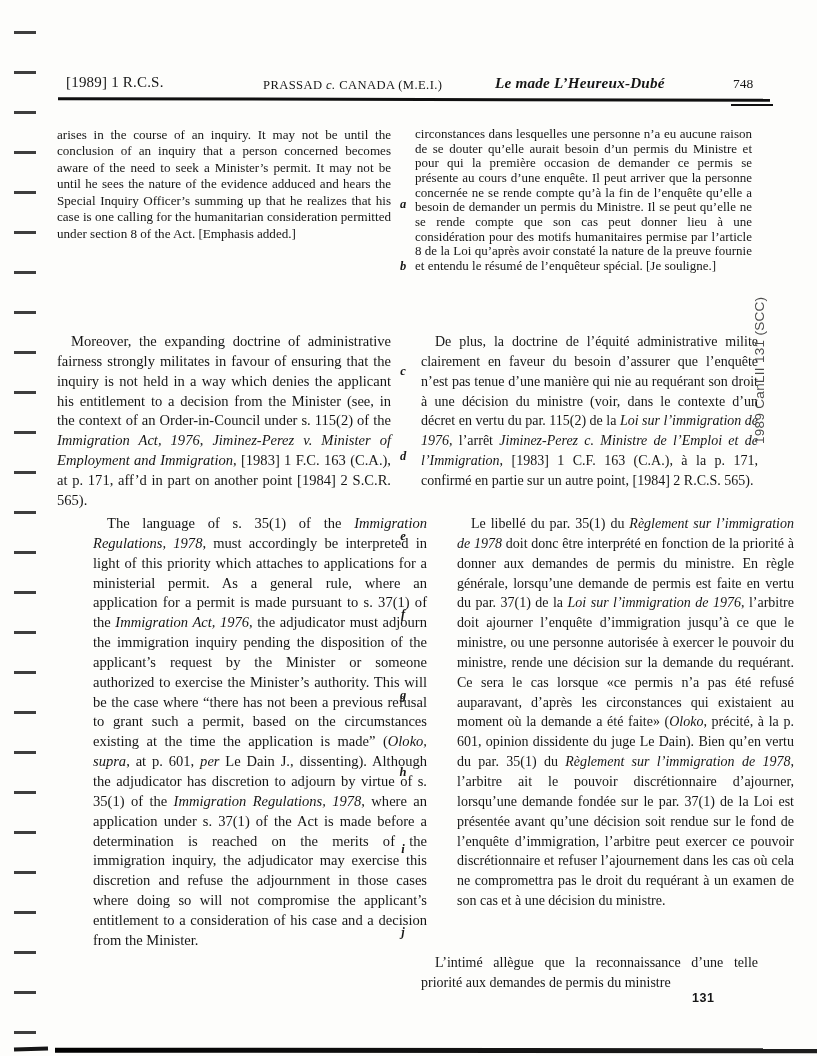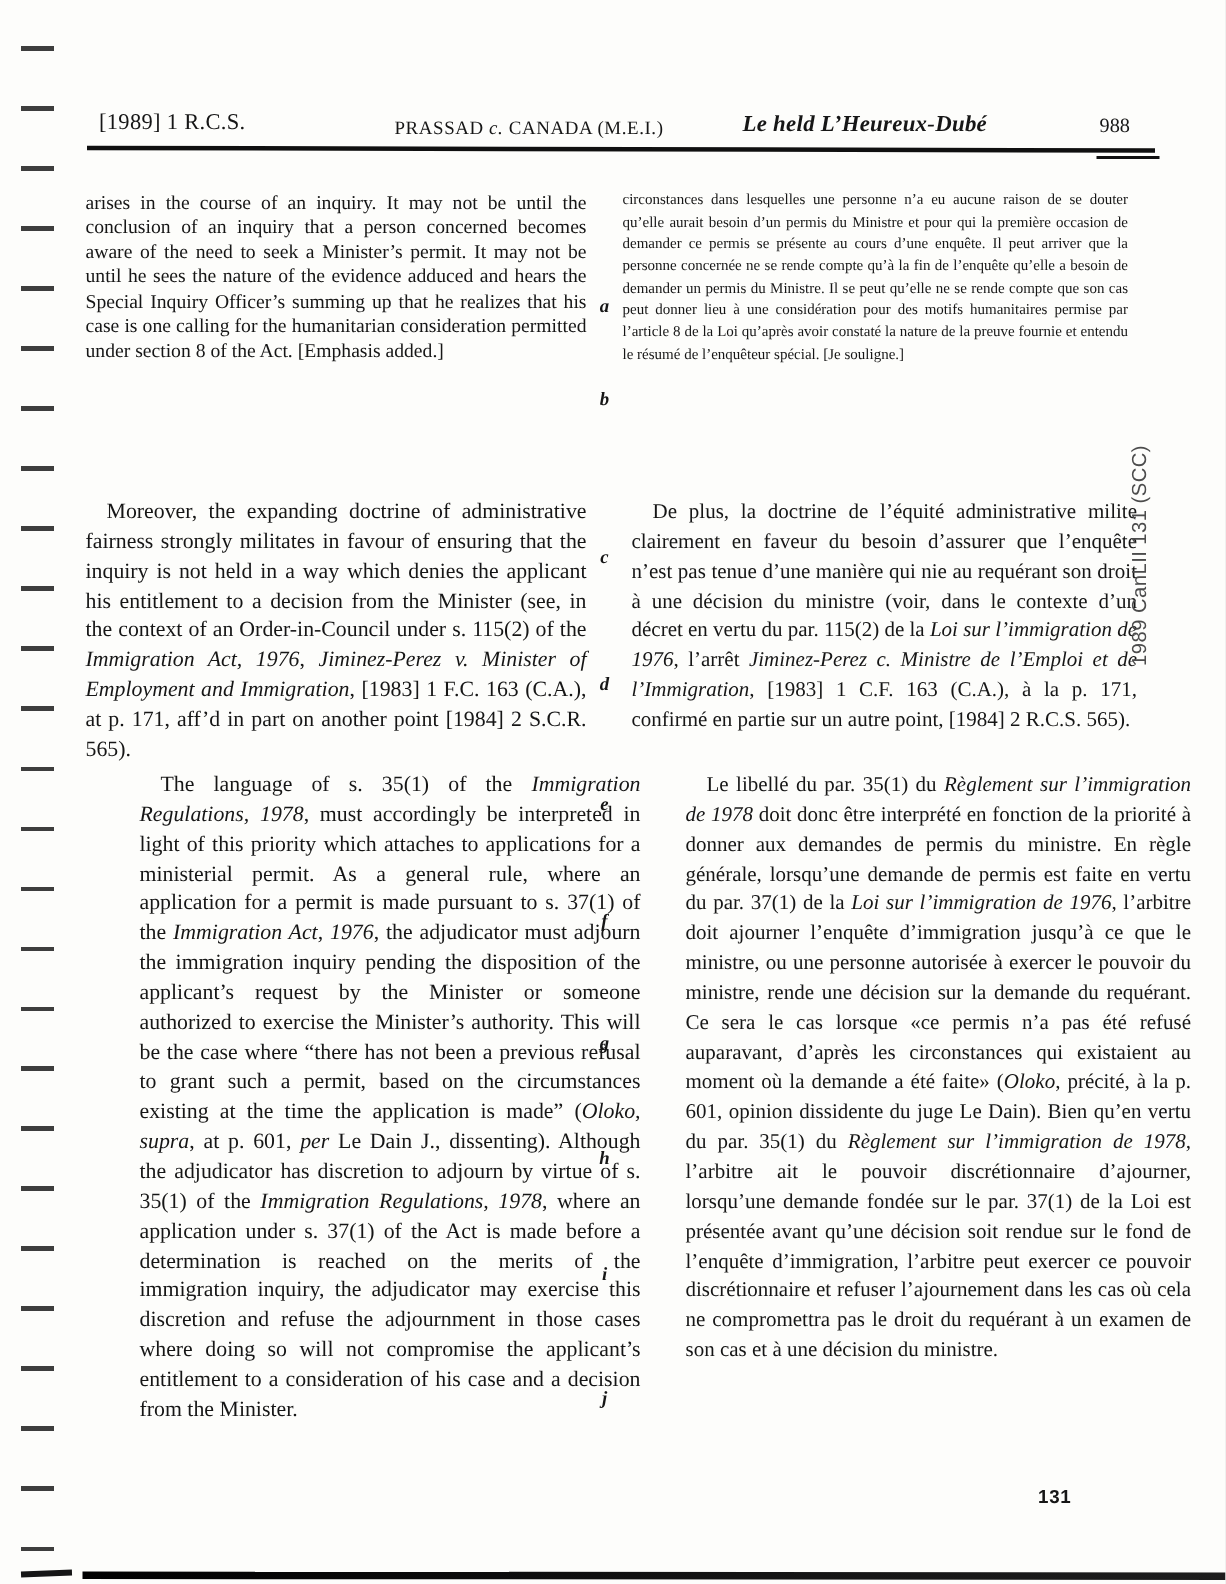--- a/index.html
+++ b/index.html
@@ -31,21 +31,21 @@
   .hdr-judge    { position: absolute; left: 495px; top: 74px;  font-size: 15.2px; font-style: italic; font-weight: bold; letter-spacing: .2px; }
   .hdr-pagenum  { position: absolute; left: 733px; top: 76px;  font-size: 13.5px; }
   .hdr-rule     { position: absolute; left: 58px;  top: 98px;  width: 712px; height: 2.6px; background: #101010; transform: rotate(.14deg); }
   .hdr-rule-pg  { position: absolute; left: 731px; top: 104px; width: 42px;  height: 2px;   background: #101010; }
 
   
   .blk { position: absolute; text-align: justify; }
   .blk .it { font-style: italic; }
   .quote-en { left: 57px;  top: 127px; width: 334px; font-size: 13.1px; line-height: 16.45px; }
   .p-en     { left: 57px;  width: 334px; font-size: 14.55px; line-height: 19.85px; text-indent: 14px; }
-  .quote-fr { left: 415px; top: 127px; width: 337px; font-size: 10px; line-height: 14.65px; }
+  .quote-fr { left: 415px; top: 127px; width: 337px; font-size: 13px; line-height: 14.65px; }
   .p-fr     { left: 421px; width: 337px; font-size: 14px; line-height: 19.85px; text-indent: 14px; }
   .row2 { top: 332px; }
   .row3 { top: 514px; margin-left: 36px; }
   .row4 { top: 953px; }
 
   
   .mletter {
     position: absolute; left: 396px; width: 14px;
     font-size: 12.5px; font-style: italic; font-weight: bold;
     text-align: center;
@@ -76,32 +76,33 @@
 </style>
 </head>
 <body>
 
 <div class="page">
 
   <div class="binding-marks"></div>
 
   <div class="hdr-volume">[1989] 1 R.C.S.</div>
   <div class="hdr-case"><span>PRASSAD </span><span class="it">c.</span><span> CANADA (M.E.I.)</span></div>
-  <div class="hdr-judge">Le held L’Heureux-Dubé</div>
-  <div class="hdr-pagenum">988</div>
+  <div class="hdr-judge">Le made L’Heureux-Dubé</div>
+  <div class="hdr-pagenum">748</div>
   <div class="hdr-rule"></div>
   <div class="hdr-rule-pg"></div>
 
   <div class="blk quote-en"><span>arises in the course of an inquiry. It may not be until the conclusion of an inquiry that a person concerned becomes aware of the need to seek a Minister’s permit. It may not be until he sees the nature of the evidence adduced and hears the Special Inquiry Officer’s summing up that he realizes that his case is one calling for the humanitarian consideration permitted under section 8 of the Act. [Emphasis added.]</span></div>
   <div class="blk p-en row2"><span>Moreover, the expanding doctrine of administrative fairness strongly militates in favour of ensuring that the inquiry is not held in a way which denies the applicant his entitlement to a decision from the Minister (see, in the context of an Order-in-Council under s. 115(2) of the </span><span class="it">Immigration Act, 1976</span><span>, </span><span class="it">Jiminez-Perez v. Minister of Employment and Immigration</span><span>, [1983] 1 F.C. 163 (C.A.), at p. 171, aff’d in part on another point [1984] 2 S.C.R. 565).</span></div>
   <div class="blk p-en row3"><span>The language of s. 35(1) of the </span><span class="it">Immigration Regulations, 1978</span><span>, must accordingly be interpreted in light of this priority which attaches to applications for a ministerial permit. As a general rule, where an application for a permit is made pursuant to s. 37(1) of the </span><span class="it">Immigration Act, 1976</span><span>, the adjudicator must adjourn the immigration inquiry pending the disposition of the applicant’s request by the Minister or someone authorized to exercise the Minister’s authority. This will be the case where “there has not been a previous refusal to grant such a permit, based on the circumstances existing at the time the application is made” (</span><span class="it">Oloko, supra</span><span>, at p. 601, </span><span class="it">per</span><span> Le Dain J., dissenting). Although the adjudicator has discretion to adjourn by virtue of s. 35(1) of the </span><span class="it">Immigration Regulations, 1978</span><span>, where an application under s. 37(1) of the Act is made before a determination is reached on the merits of the immigration inquiry, the adjudicator may exercise this discretion and refuse the adjournment in those cases where doing so will not compromise the applicant’s entitlement to a consideration of his case and a decision from the Minister.</span></div>
 
   <div class="blk quote-fr"><span>circonstances dans lesquelles une personne n’a eu aucune raison de se douter qu’elle aurait besoin d’un permis du Ministre et pour qui la première occasion de demander ce permis se présente au cours d’une enquête. Il peut arriver que la personne concernée ne se rende compte qu’à la fin de l’enquête qu’elle a besoin de demander un permis du Ministre. Il se peut qu’elle ne se rende compte que son cas peut donner lieu à une considération pour des motifs humanitaires permise par l’article 8 de la Loi qu’après avoir constaté la nature de la preuve fournie et entendu le résumé de l’enquêteur spécial. [Je souligne.]</span></div>
   <div class="blk p-fr row2"><span>De plus, la doctrine de l’équité administrative milite clairement en faveur du besoin d’assurer que l’enquête n’est pas tenue d’une manière qui nie au requérant son droit à une décision du ministre (voir, dans le contexte d’un décret en vertu du par. 115(2) de la </span><span class="it">Loi sur l’immigration de 1976</span><span>, l’arrêt </span><span class="it">Jiminez-Perez c. Ministre de l’Emploi et de l’Immigration</span><span>, [1983] 1 C.F. 163 (C.A.), à la p. 171, confirmé en partie sur un autre point, [1984] 2 R.C.S. 565).</span></div>
   <div class="blk p-fr row3"><span>Le libellé du par. 35(1) du </span><span class="it">Règlement sur l’immigration de 1978</span><span> doit donc être interprété en fonction de la priorité à donner aux demandes de permis du ministre. En règle générale, lorsqu’une demande de permis est faite en vertu du par. 37(1) de la </span><span class="it">Loi sur l’immigration de 1976</span><span>, l’arbitre doit ajourner l’enquête d’immigration jusqu’à ce que le ministre, ou une personne autorisée à exercer le pouvoir du ministre, rende une décision sur la demande du requérant. Ce sera le cas lorsque «ce permis n’a pas été refusé auparavant, d’après les circonstances qui existaient au moment où la demande a été faite» (</span><span class="it">Oloko</span><span>, précité, à la p. 601, opinion dissidente du juge Le Dain). Bien qu’en vertu du par. 35(1) du </span><span class="it">Règlement sur l’immigration de 1978</span><span>, l’arbitre ait le pouvoir discrétionnaire d’ajourner, lorsqu’une demande fondée sur le par. 37(1) de la Loi est présentée avant qu’une décision soit rendue sur le fond de l’enquête d’immigration, l’arbitre peut exercer ce pouvoir discrétionnaire et refuser l’ajournement dans les cas où cela ne compromettra pas le droit du requérant à un examen de son cas et à une décision du ministre.</span></div>
+  <div class="blk p-fr row4"><span>L’intimé allègue que la reconnaissance d’une telle priorité aux demandes de permis du ministre</span></div>
 
   <span class="mletter" style="top:197px">a</span>
   <span class="mletter" style="top:259px">b</span>
   <span class="mletter" style="top:364px">c</span>
   <span class="mletter" style="top:449px">d</span>
   <span class="mletter" style="top:529px">e</span>
   <span class="mletter" style="top:607px">f</span>
   <span class="mletter" style="top:688px">g</span>
   <span class="mletter" style="top:765px">h</span>
   <span class="mletter" style="top:842px">i</span>

